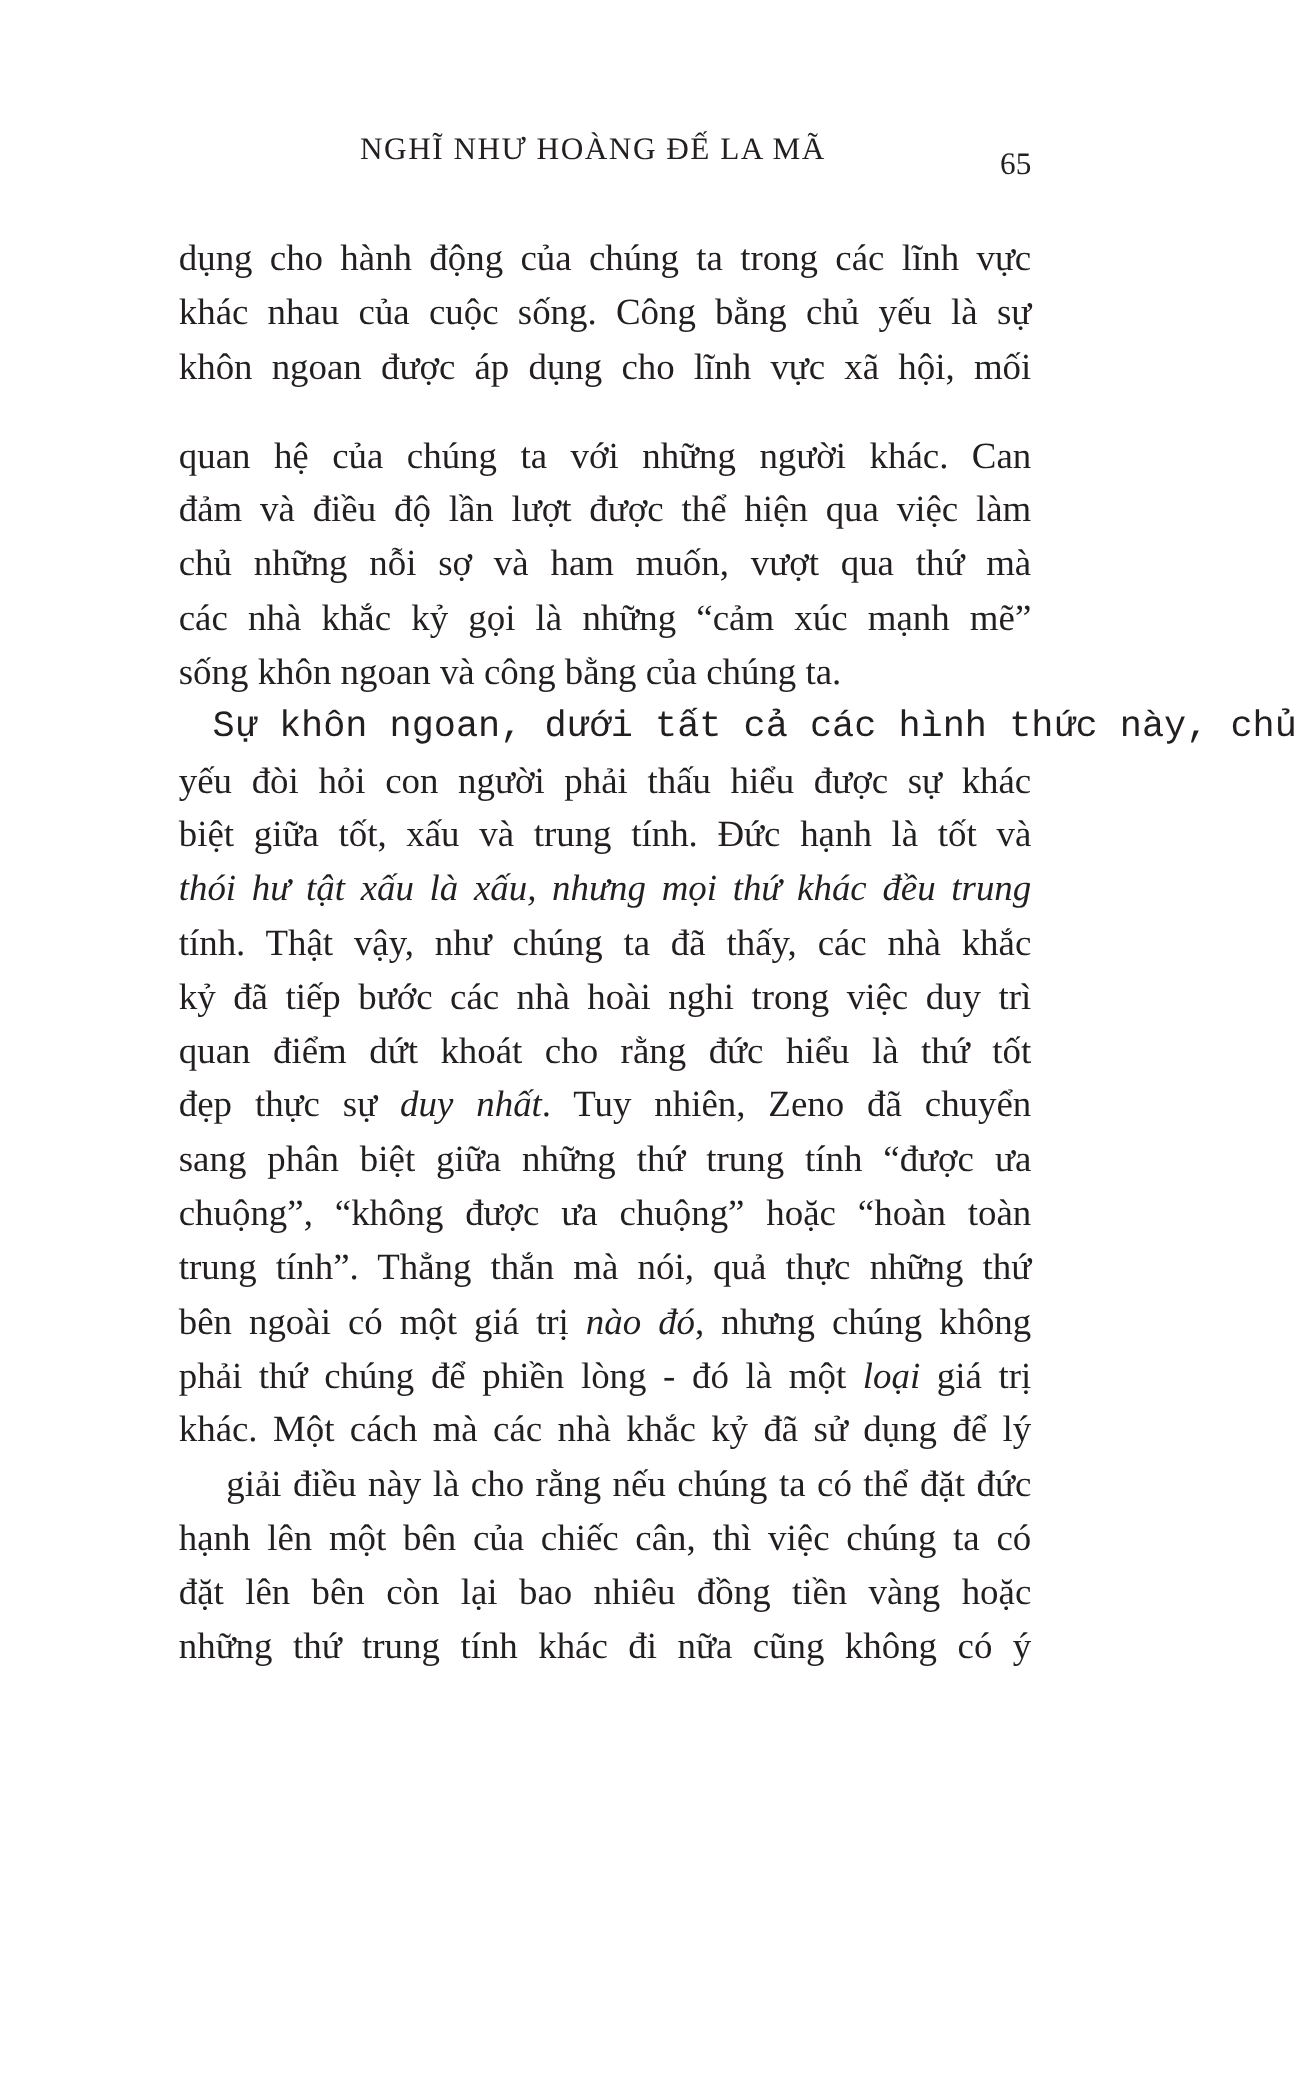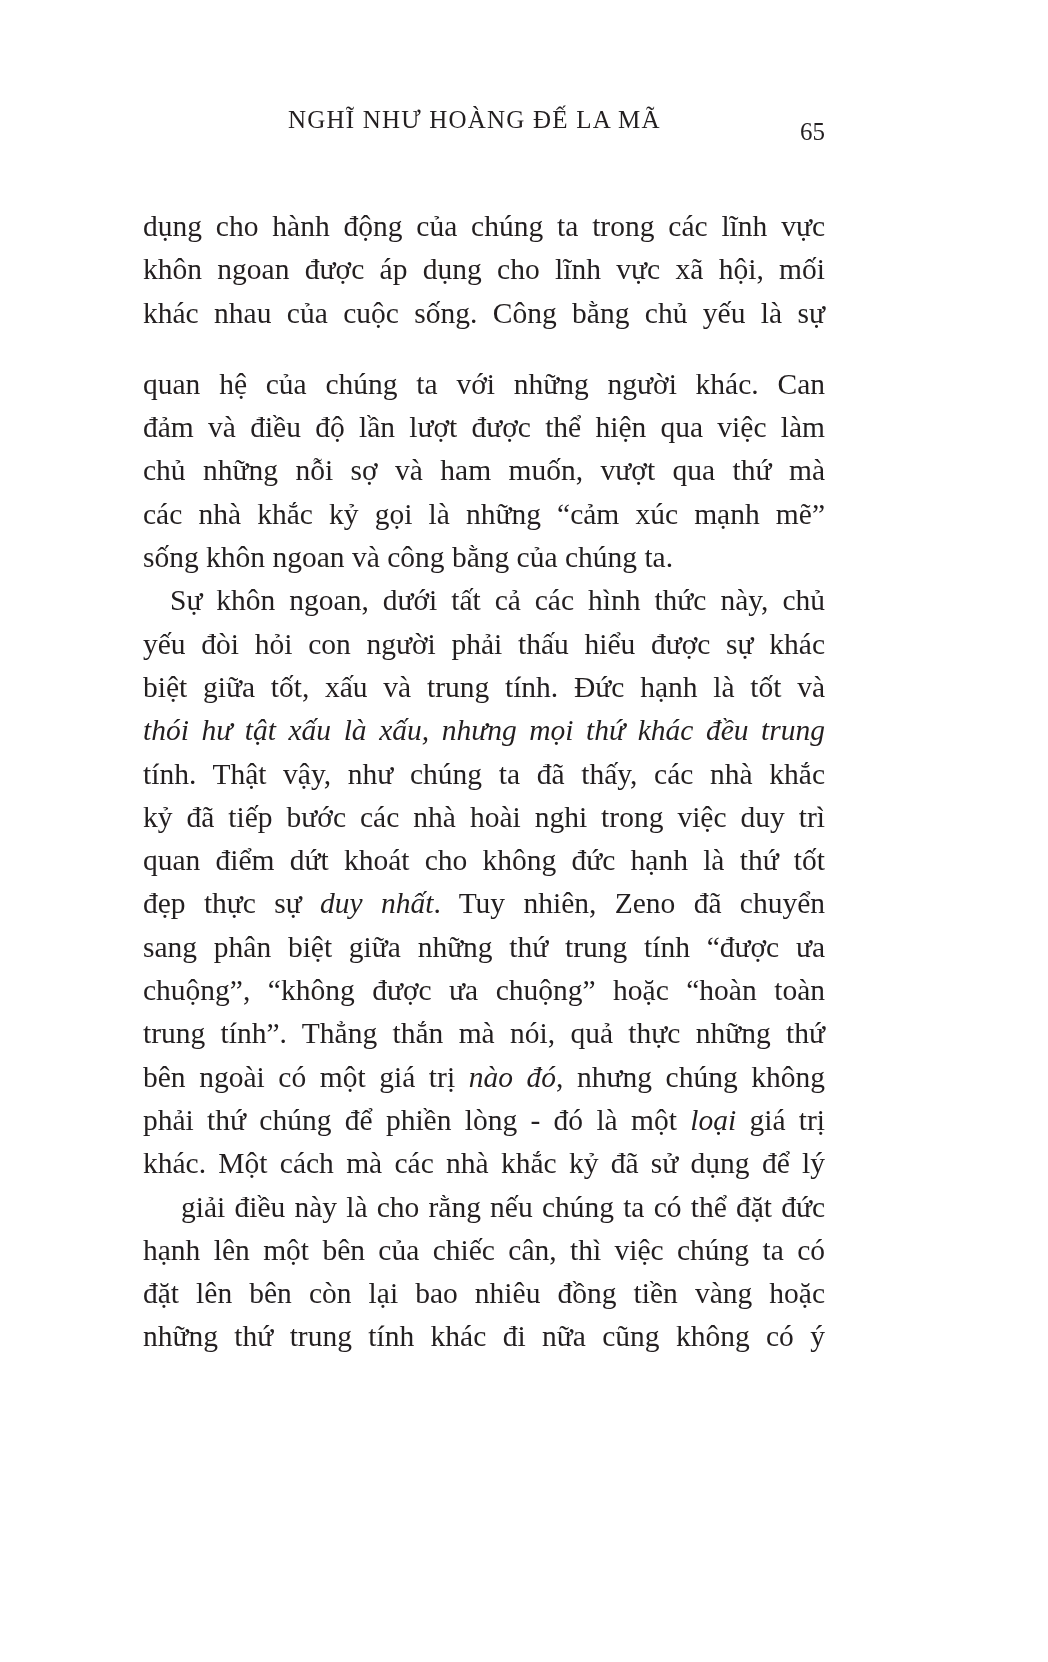--- a/index.html
+++ b/index.html
@@ -40,21 +40,21 @@
     .page-number {
       position: absolute;
       right: 0;
       top: 12px;
       font-size: 25px;
       line-height: 40px;
     }
     .body-text {
       position: absolute;
       left: 143px;
-      top: 205px;
+      top: 186px;
       width: 682px;
     }
     .line {
       display: block;
       height: 43.3px;
       line-height: 43.3px;
       font-size: 29.5px;
       text-align: justify;
       text-align-last: justify;
       white-space: nowrap;
@@ -74,34 +74,34 @@
 <body>
 
 <div class="page">
   <div class="running-head" style="left:0;width:825px;">
     <span class="running-title" style="left:288px;">NGHĨ NHƯ HOÀNG ĐẾ LA MÃ</span>
     <span class="page-number">65</span>
   </div>
 
   <div class="body-text" id="body-text">
       <div class="line" style="white-space: nowrap;"><span>dụng cho hành động của chúng ta trong các lĩnh vực</span></div>
+      <div class="line" style="white-space: nowrap;"><span>khác nhau của cuộc sống. Công bằng chủ yếu là sự</span></div>
       <div class="line" style="white-space: nowrap;"><span>khôn ngoan được áp dụng cho lĩnh vực xã hội, mối</span></div>
-      <div class="line" style="white-space: nowrap;"><span>khác nhau của cuộc sống. Công bằng chủ yếu là sự</span></div>
       <div class="line" style="white-space: nowrap; margin-top: 28px;"><span>quan hệ của chúng ta với những người khác. Can</span></div>
       <div class="line" style="white-space: nowrap;"><span>đảm và điều độ lần lượt được thể hiện qua việc làm</span></div>
       <div class="line" style="white-space: nowrap;"><span>chủ những nỗi sợ và ham muốn, vượt qua thứ mà</span></div>
       <div class="line" style="white-space: nowrap;"><span>các nhà khắc kỷ gọi là những “cảm xúc mạnh mẽ”</span></div>
       <div class="line last" style="white-space: nowrap;"><span>sống khôn ngoan và công bằng của chúng ta.</span></div>
-      <div class="line indent" style="white-space: nowrap;"><span>Sự khôn ngoan, dưới tất cả các hình thức này, chủ</span></div>
+      <div class="line indent" style="white-space: nowrap; font-family: Liberation Mono, monospace;"><span>Sự khôn ngoan, dưới tất cả các hình thức này, chủ</span></div>
       <div class="line" style="white-space: nowrap;"><span>yếu đòi hỏi con người phải thấu hiểu được sự khác</span></div>
       <div class="line" style="white-space: nowrap;"><span>biệt giữa tốt, xấu và trung tính. Đức hạnh là tốt và</span></div>
       <div class="line" style="white-space: nowrap; font-style: italic;"><span>thói hư tật xấu là xấu, nhưng mọi thứ khác đều trung</span></div>
       <div class="line" style="white-space: nowrap;"><span>tính. Thật vậy, như chúng ta đã thấy, các nhà khắc</span></div>
       <div class="line" style="white-space: nowrap;"><span>kỷ đã tiếp bước các nhà hoài nghi trong việc duy trì</span></div>
-      <div class="line" style="white-space: nowrap;"><span>quan điểm dứt khoát cho không đức hạnh là thứ tốt</span></div>
+      <div class="line" style="white-space: nowrap;"><span>quan điểm dứt khoát cho rằng đức hiểu là thứ tốt</span></div>
       <div class="line" style="white-space: nowrap;"><span>đẹp thực sự </span><em>duy nhất</em><span>. Tuy nhiên, Zeno đã chuyển</span></div>
       <div class="line" style="white-space: nowrap;"><span>sang phân biệt giữa những thứ trung tính “được ưa</span></div>
       <div class="line" style="white-space: nowrap;"><span>chuộng”, “không được ưa chuộng” hoặc “hoàn toàn</span></div>
       <div class="line" style="white-space: nowrap;"><span>trung tính”. Thẳng thắn mà nói, quả thực những thứ</span></div>
       <div class="line" style="white-space: nowrap;"><span>bên ngoài có một giá trị </span><em>nào đó</em><span>, nhưng chúng không</span></div>
       <div class="line" style="white-space: nowrap;"><span>phải thứ chúng để phiền lòng - đó là một </span><em>loại</em><span> giá trị</span></div>
       <div class="line" style="white-space: nowrap;"><span>khác. Một cách mà các nhà khắc kỷ đã sử dụng để lý</span></div>
       <div class="line" style="white-space: nowrap; margin-left: 38px;"><span>giải điều này là cho rằng nếu chúng ta có thể đặt đức</span></div>
       <div class="line" style="white-space: nowrap;"><span>hạnh lên một bên của chiếc cân, thì việc chúng ta có</span></div>
       <div class="line" style="white-space: nowrap;"><span>đặt lên bên còn lại bao nhiêu đồng tiền vàng hoặc</span></div>

